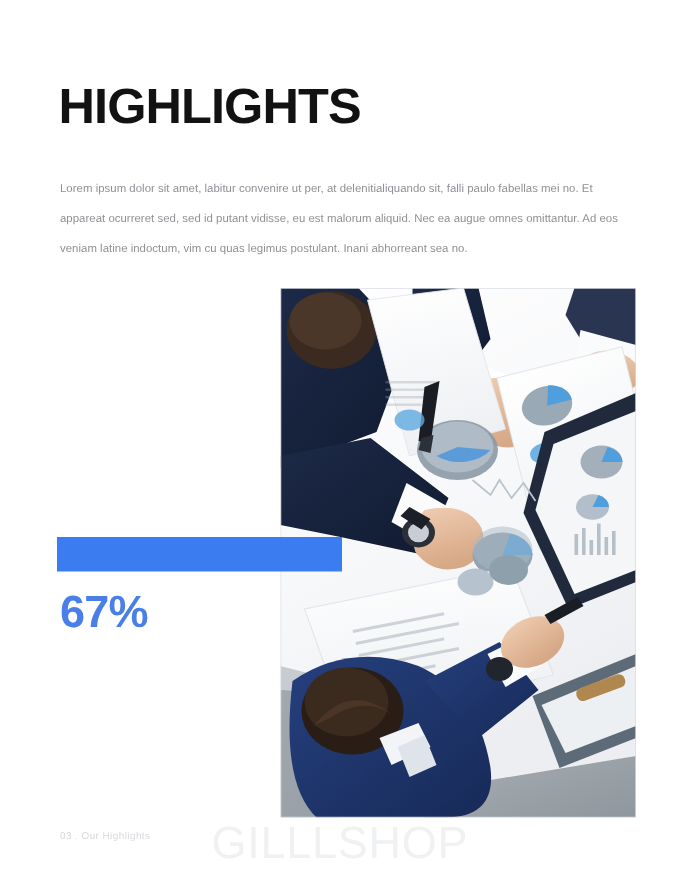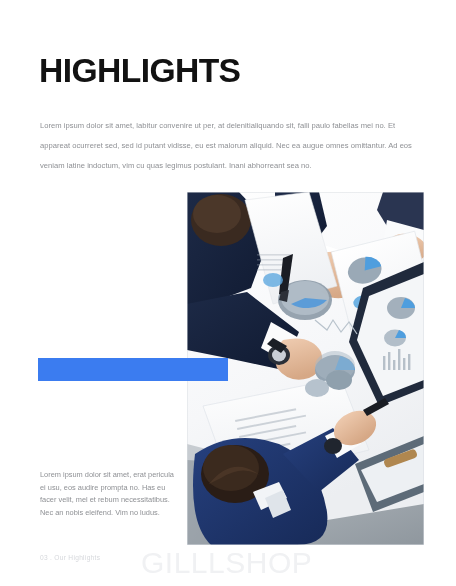--- a/index.html
+++ b/index.html
@@ -300,18 +300,18 @@
         <path d="M174 278 L237 252 L237 292 L190 310 Z" fill="#edf0f3"></path>
         <rect x="196" y="268" width="34" height="9" rx="4" fill="#b0874f" transform="rotate(-20 196 268)"></rect>
 
         <rect x="0" y="0" width="237" height="353" fill="none" stroke="#d9dde2" stroke-width="1"></rect>
       </svg>
     </div>
   </div>
 
   <div class="accent-bar"></div>
 
-  <div class="stat-body">Lorem ipsum dolor sit amet, erat pericula ei usu, eos audire prompta no. Has eu facer velit, mel et rebum necessitatibus. Nec an nobis eleifend. Vim no ludus.</div>
+  <div class="stat-value">67%</div>
 
   <div class="footer-label">03 . Our Highlights</div>
   <div class="watermark">GILLLSHOP</div>
 
 </div>
 
 </body></html>

